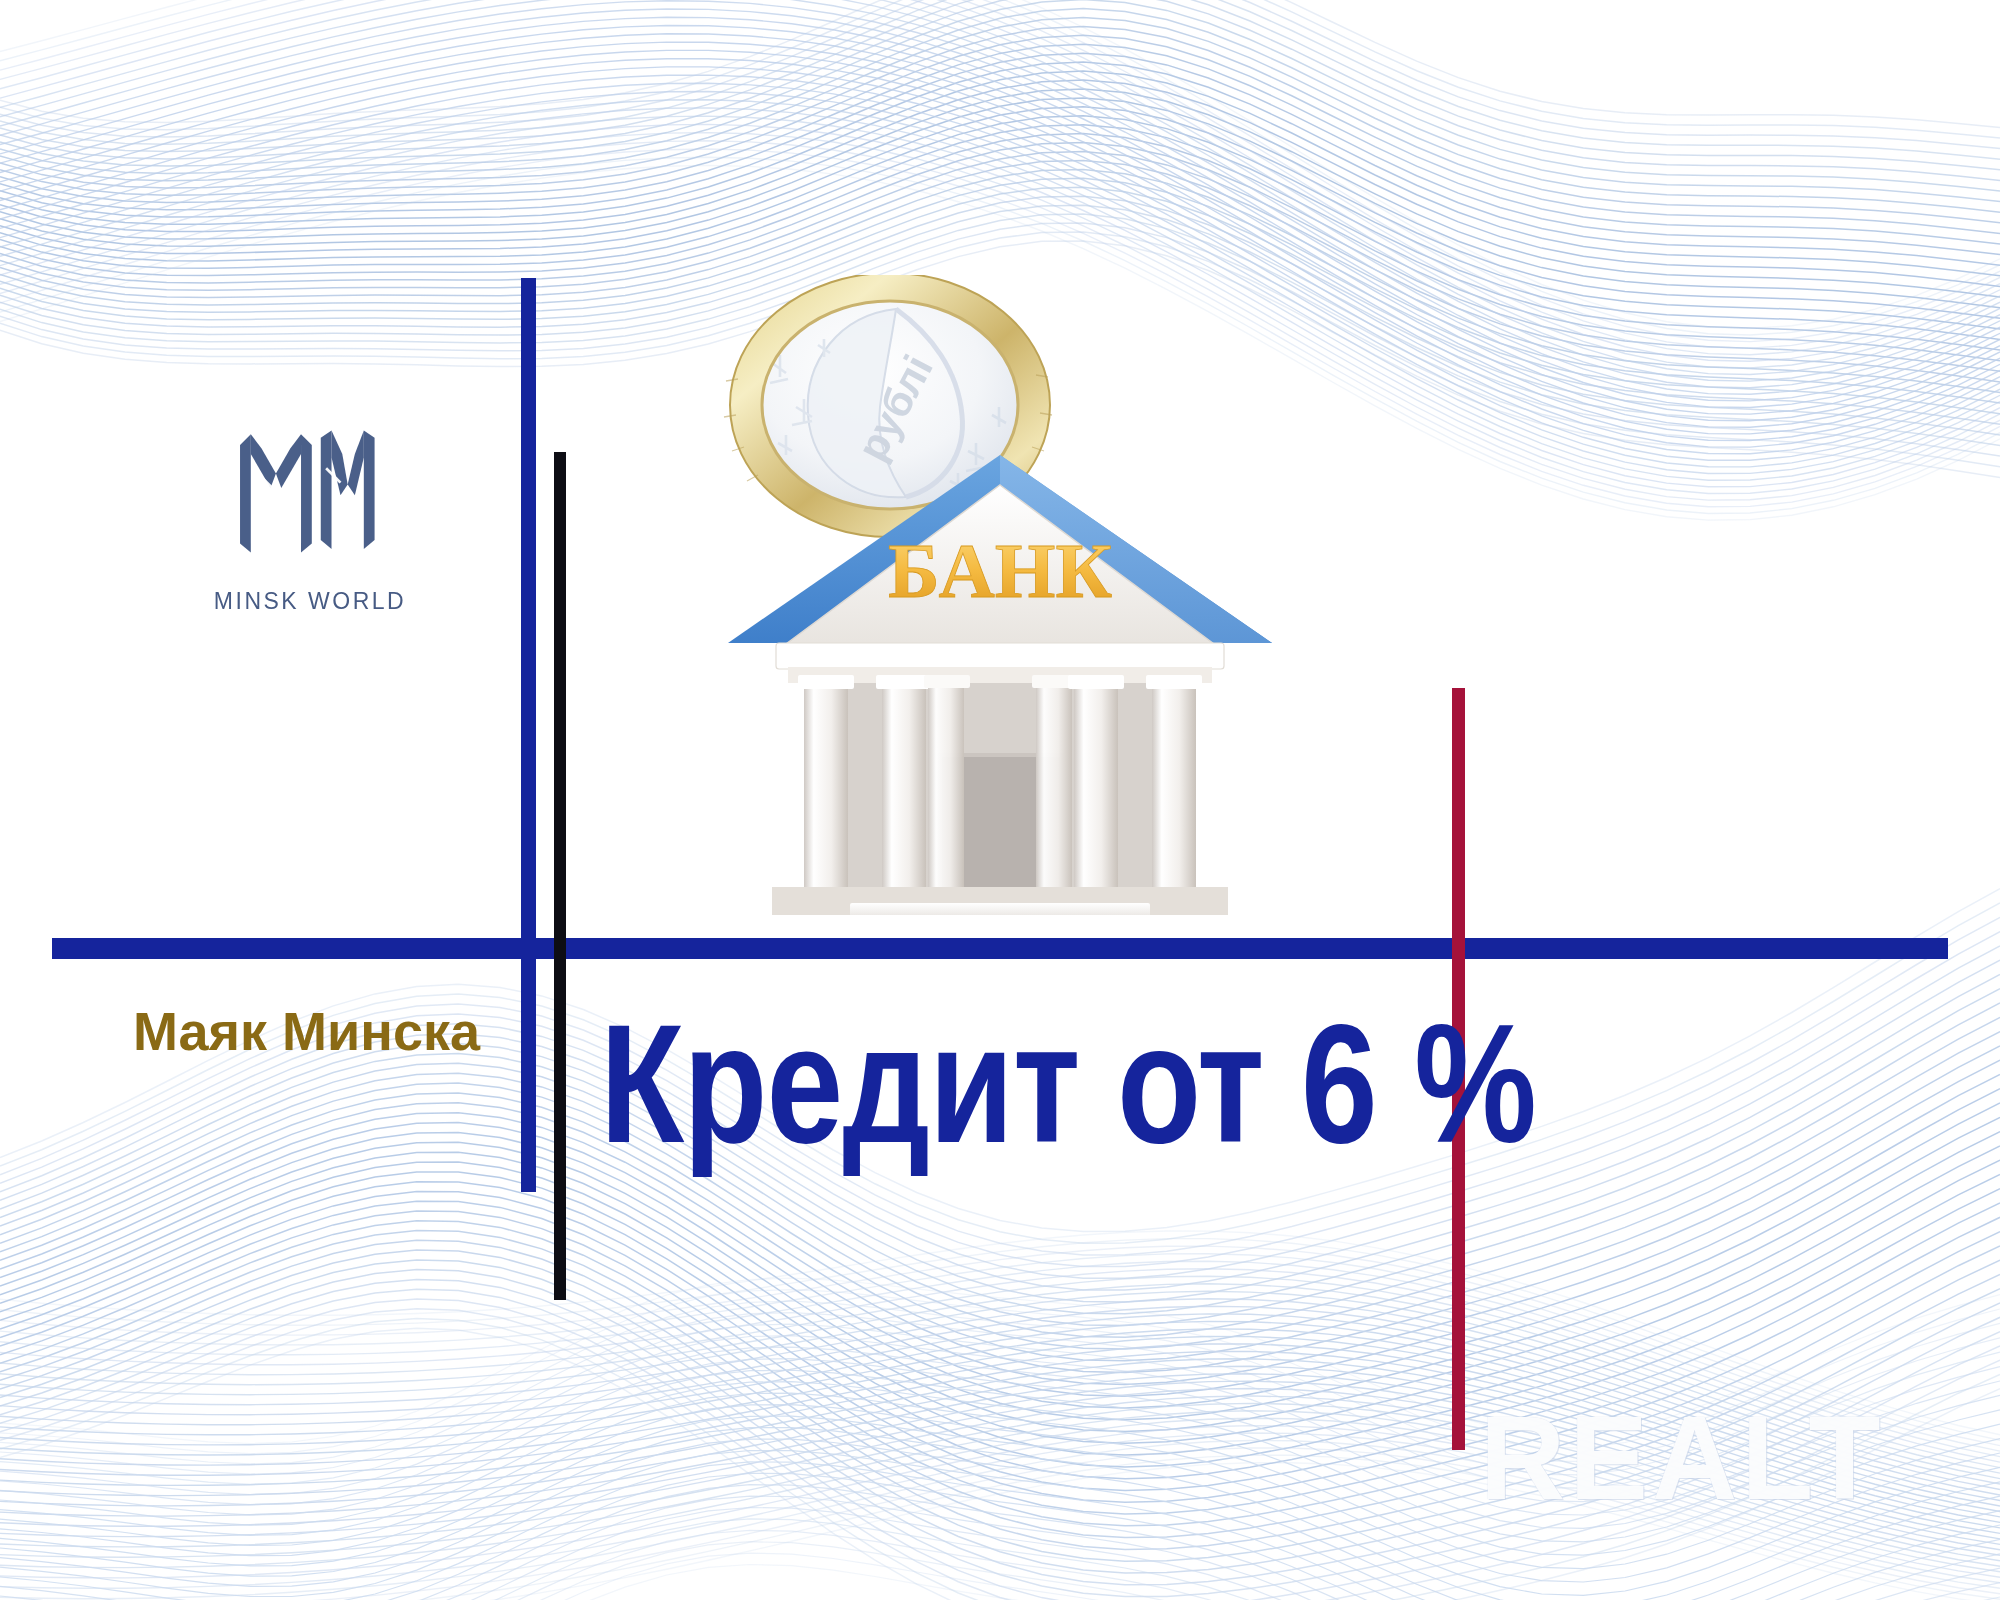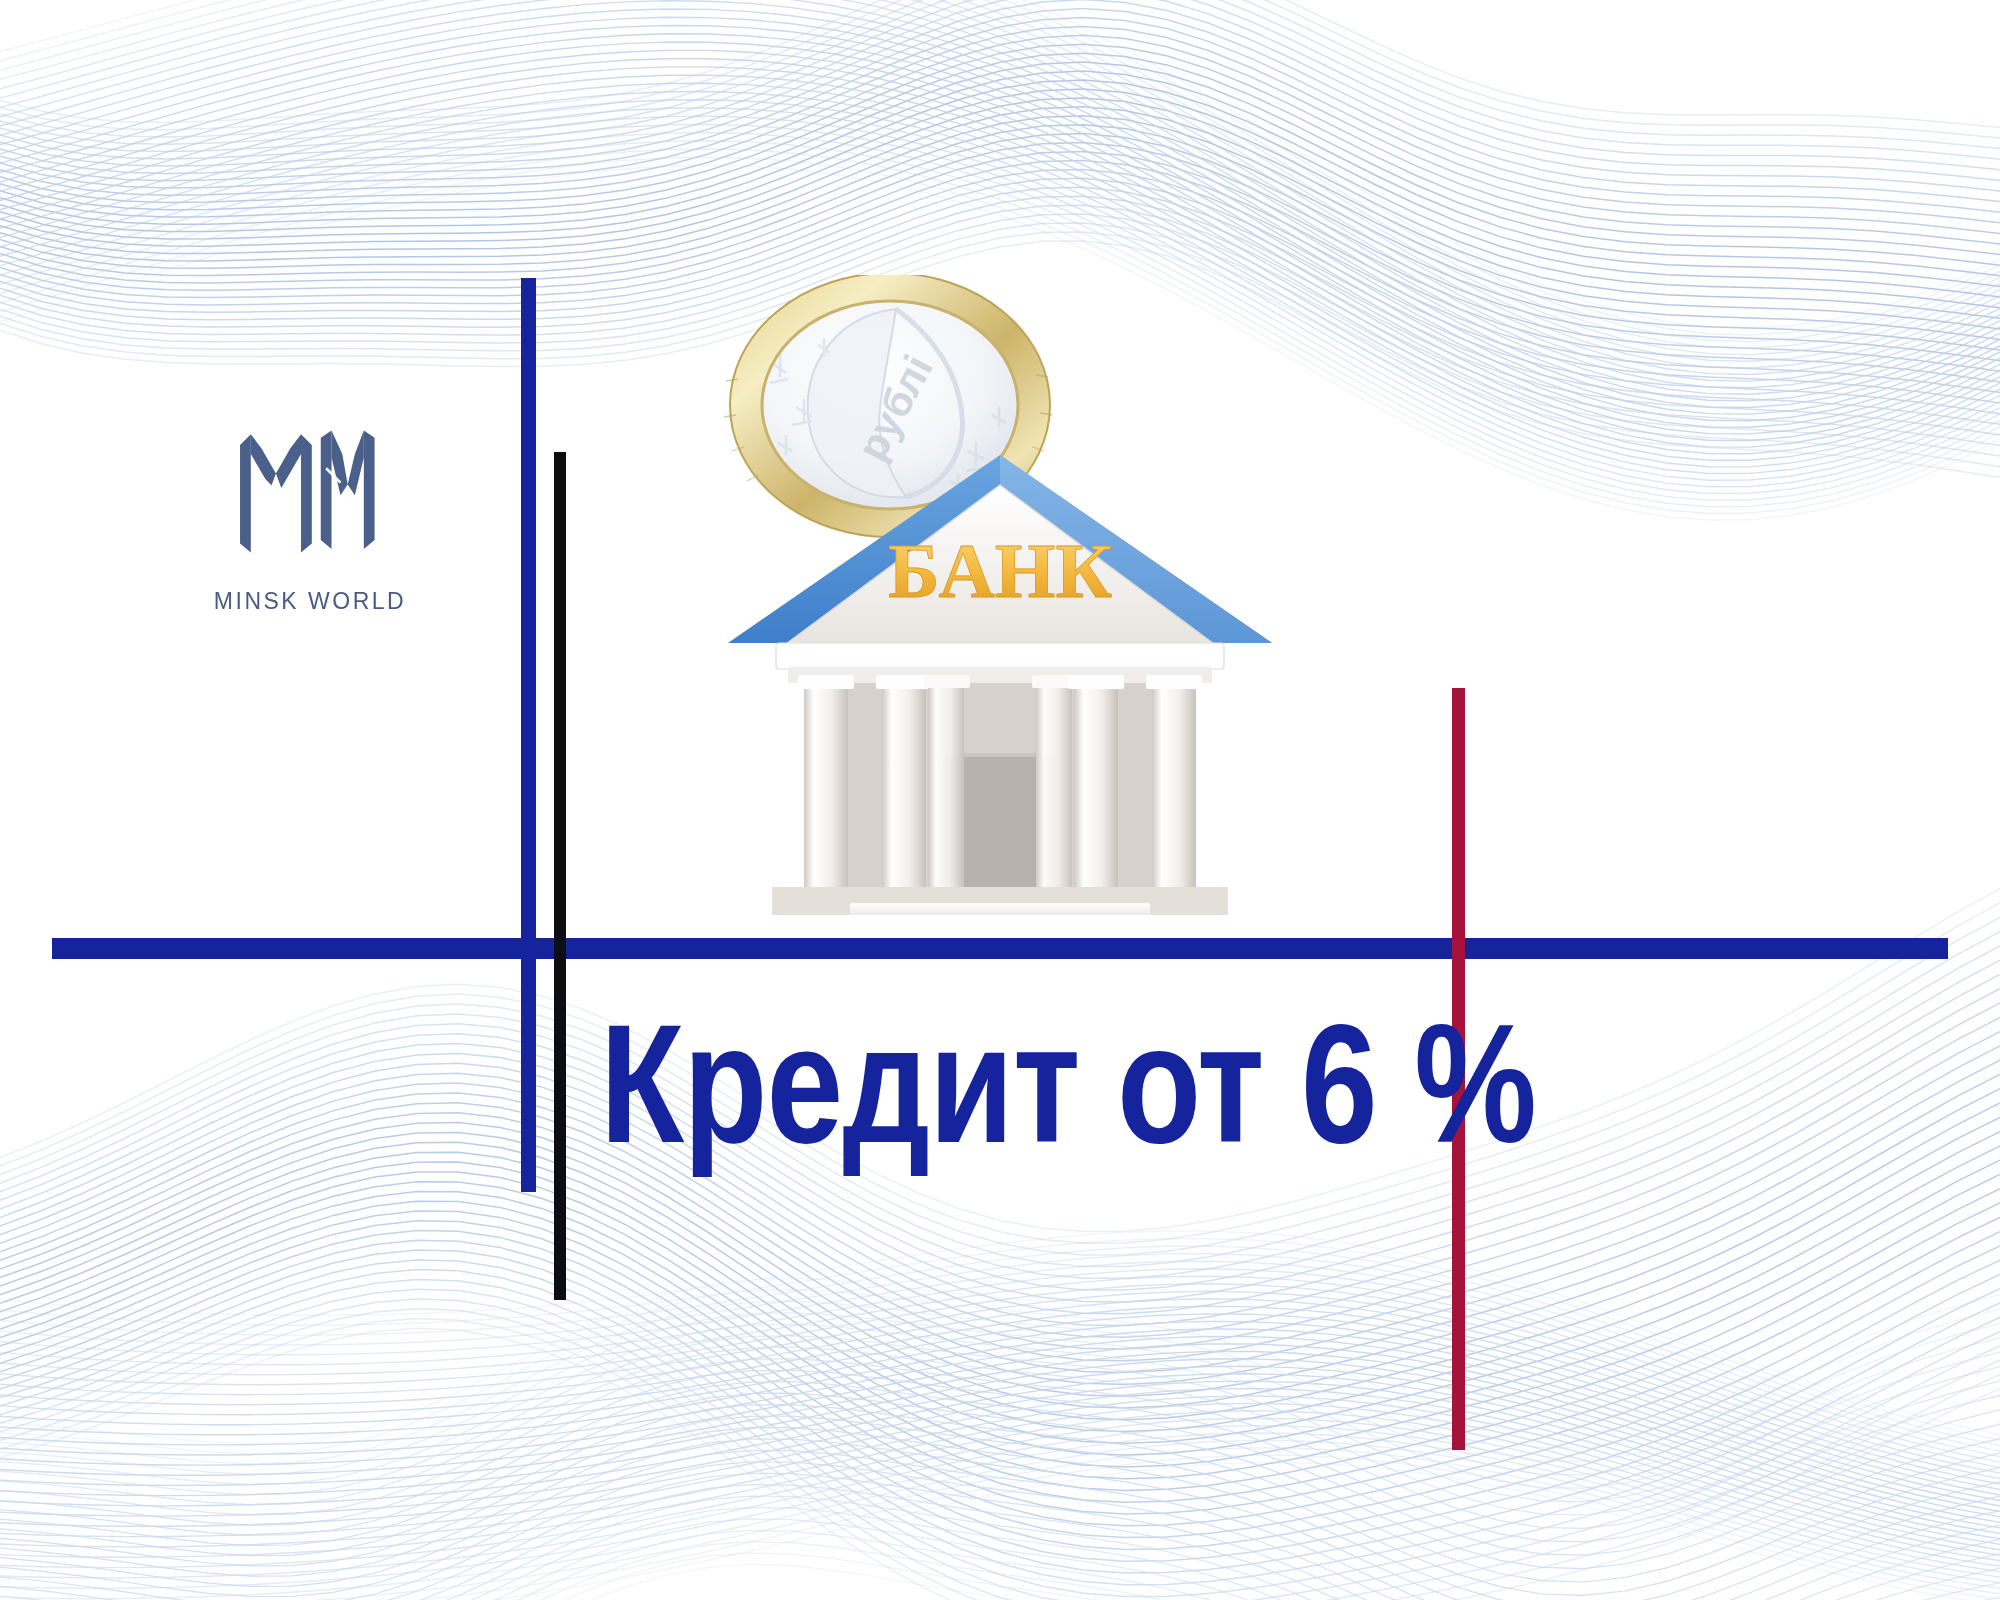--- a/index.html
+++ b/index.html
@@ -337,20 +337,21 @@
         <path d="M0.0 1605.6 L41.7 1610.1 L83.3 1615.4 L125.0 1621.6 L166.7 1628.1 L208.3 1633.7 L250.0 1637.3 L291.7 1637.7 L333.3 1633.9 L375.0 1625.5 L416.7 1612.5 L458.3 1595.7 L500.0 1576.4 L541.7 1556.2 L583.3 1537.0 L625.0 1520.5 L666.7 1507.8 L708.3 1499.6 L750.0 1496.1 L791.7 1496.7 L833.3 1500.5 L875.0 1506.3 L916.7 1513.0 L958.3 1519.7 L1000.0 1525.8 L1041.7 1531.4 L1083.3 1537.0 L1125.0 1543.4 L1166.7 1551.5 L1208.3 1562.1 L1250.0 1575.5 L1291.7 1591.9 L1333.3 1610.4 L1375.0 1630.0 L1416.7 1649.2 L1458.3 1666.1 L1500.0 1679.1 L1541.7 1687.1 L1583.3 1689.2 L1625.0 1685.5 L1666.7 1676.6 L1708.3 1663.5 L1750.0 1648.0 L1791.7 1631.4 L1833.3 1615.2 L1875.0 1600.6 L1916.7 1587.9 L1958.3 1577.3 L2000.0 1568.2 " fill="none" stroke="#ccdbef" stroke-width="1.2" opacity="0.695"></path>
         <path d="M0.0 1615.2 L41.7 1619.8 L83.3 1625.2 L125.0 1631.5 L166.7 1638.1 L208.3 1643.8 L250.0 1647.5 L291.7 1648.0 L333.3 1644.3 L375.0 1636.0 L416.7 1623.1 L458.3 1606.4 L500.0 1587.2 L541.7 1567.1 L583.3 1548.0 L625.0 1531.6 L666.7 1519.0 L708.3 1510.9 L750.0 1507.5 L791.7 1508.2 L833.3 1512.1 L875.0 1518.0 L916.7 1524.8 L958.3 1531.6 L1000.0 1537.8 L1041.7 1543.5 L1083.3 1549.2 L1125.0 1555.7 L1166.7 1563.9 L1208.3 1574.6 L1250.0 1588.1 L1291.7 1604.6 L1333.3 1623.2 L1375.0 1642.9 L1416.7 1662.2 L1458.3 1679.2 L1500.0 1692.3 L1541.7 1700.4 L1583.3 1702.6 L1625.0 1699.0 L1666.7 1690.2 L1708.3 1677.2 L1750.0 1661.8 L1791.7 1645.3 L1833.3 1629.2 L1875.0 1614.7 L1916.7 1602.1 L1958.3 1591.6 L2000.0 1582.6 " fill="none" stroke="#ccdbef" stroke-width="1.2" opacity="0.632"></path>
         <path d="M0.0 1624.8 L41.7 1629.5 L83.3 1635.0 L125.0 1641.4 L166.7 1648.1 L208.3 1653.9 L250.0 1657.7 L291.7 1658.3 L333.3 1654.7 L375.0 1646.5 L416.7 1633.7 L458.3 1617.1 L500.0 1598.0 L541.7 1578.0 L583.3 1559.0 L625.0 1542.7 L666.7 1530.2 L708.3 1522.2 L750.0 1518.9 L791.7 1519.7 L833.3 1523.7 L875.0 1529.7 L916.7 1536.6 L958.3 1543.5 L1000.0 1549.8 L1041.7 1555.6 L1083.3 1561.4 L1125.0 1568.0 L1166.7 1576.3 L1208.3 1587.1 L1250.0 1600.7 L1291.7 1617.3 L1333.3 1636.0 L1375.0 1655.8 L1416.7 1675.2 L1458.3 1692.3 L1500.0 1705.5 L1541.7 1713.7 L1583.3 1716.0 L1625.0 1712.5 L1666.7 1703.8 L1708.3 1690.9 L1750.0 1675.6 L1791.7 1659.2 L1833.3 1643.2 L1875.0 1628.8 L1916.7 1616.3 L1958.3 1605.9 L2000.0 1597.0 " fill="none" stroke="#ccdbef" stroke-width="1.2" opacity="0.563"></path>
         <path d="M0.0 1634.4 L41.7 1639.2 L83.3 1644.8 L125.0 1651.3 L166.7 1658.1 L208.3 1664.0 L250.0 1667.9 L291.7 1668.6 L333.3 1665.1 L375.0 1657.0 L416.7 1644.3 L458.3 1627.8 L500.0 1608.8 L541.7 1588.9 L583.3 1570.0 L625.0 1553.8 L666.7 1541.4 L708.3 1533.5 L750.0 1530.3 L791.7 1531.2 L833.3 1535.3 L875.0 1541.4 L916.7 1548.4 L958.3 1555.4 L1000.0 1561.8 L1041.7 1567.7 L1083.3 1573.6 L1125.0 1580.3 L1166.7 1588.7 L1208.3 1599.6 L1250.0 1613.3 L1291.7 1630.0 L1333.3 1648.8 L1375.0 1668.7 L1416.7 1688.2 L1458.3 1705.4 L1500.0 1718.7 L1541.7 1727.0 L1583.3 1729.4 L1625.0 1726.0 L1666.7 1717.4 L1708.3 1704.6 L1750.0 1689.4 L1791.7 1673.1 L1833.3 1657.2 L1875.0 1642.9 L1916.7 1630.5 L1958.3 1620.2 L2000.0 1611.4 " fill="none" stroke="#ccdbef" stroke-width="1.2" opacity="0.489"></path>
         <path d="M0.0 1644.0 L41.7 1648.9 L83.3 1654.6 L125.0 1661.2 L166.7 1668.1 L208.3 1674.1 L250.0 1678.1 L291.7 1678.9 L333.3 1675.5 L375.0 1667.5 L416.7 1654.9 L458.3 1638.5 L500.0 1619.6 L541.7 1599.8 L583.3 1581.0 L625.0 1564.9 L666.7 1552.6 L708.3 1544.8 L750.0 1541.7 L791.7 1542.7 L833.3 1546.9 L875.0 1553.1 L916.7 1560.2 L958.3 1567.3 L1000.0 1573.8 L1041.7 1579.8 L1083.3 1585.8 L1125.0 1592.6 L1166.7 1601.1 L1208.3 1612.1 L1250.0 1625.9 L1291.7 1642.7 L1333.3 1661.6 L1375.0 1681.6 L1416.7 1701.2 L1458.3 1718.5 L1500.0 1731.9 L1541.7 1740.3 L1583.3 1742.8 L1625.0 1739.5 L1666.7 1731.0 L1708.3 1718.3 L1750.0 1703.2 L1791.7 1687.0 L1833.3 1671.2 L1875.0 1657.0 L1916.7 1644.7 L1958.3 1634.5 L2000.0 1625.8 " fill="none" stroke="#ccdbef" stroke-width="1.2" opacity="0.412"></path>
         <path d="M0.0 1653.6 L41.7 1658.6 L83.3 1664.4 L125.0 1671.1 L166.7 1678.1 L208.3 1684.2 L250.0 1688.3 L291.7 1689.2 L333.3 1685.9 L375.0 1678.0 L416.7 1665.5 L458.3 1649.2 L500.0 1630.4 L541.7 1610.7 L583.3 1592.0 L625.0 1576.0 L666.7 1563.8 L708.3 1556.1 L750.0 1553.1 L791.7 1554.2 L833.3 1558.5 L875.0 1564.8 L916.7 1572.0 L958.3 1579.2 L1000.0 1585.8 L1041.7 1591.9 L1083.3 1598.0 L1125.0 1604.9 L1166.7 1613.5 L1208.3 1624.6 L1250.0 1638.5 L1291.7 1655.4 L1333.3 1674.4 L1375.0 1694.5 L1416.7 1714.2 L1458.3 1731.6 L1500.0 1745.1 L1541.7 1753.6 L1583.3 1756.2 L1625.0 1753.0 L1666.7 1744.6 L1708.3 1732.0 L1750.0 1717.0 L1791.7 1700.9 L1833.3 1685.2 L1875.0 1671.1 L1916.7 1658.9 L1958.3 1648.8 L2000.0 1640.2 " fill="none" stroke="#ccdbef" stroke-width="1.2" opacity="0.331"></path>
         <path d="M0.0 1663.2 L41.7 1668.3 L83.3 1674.2 L125.0 1681.0 L166.7 1688.1 L208.3 1694.3 L250.0 1698.5 L291.7 1699.5 L333.3 1696.3 L375.0 1688.5 L416.7 1676.1 L458.3 1659.9 L500.0 1641.2 L541.7 1621.6 L583.3 1603.0 L625.0 1587.1 L666.7 1575.0 L708.3 1567.4 L750.0 1564.5 L791.7 1565.7 L833.3 1570.1 L875.0 1576.5 L916.7 1583.8 L958.3 1591.1 L1000.0 1597.8 L1041.7 1604.0 L1083.3 1610.2 L1125.0 1617.2 L1166.7 1625.9 L1208.3 1637.1 L1250.0 1651.1 L1291.7 1668.1 L1333.3 1687.2 L1375.0 1707.4 L1416.7 1727.2 L1458.3 1744.7 L1500.0 1758.3 L1541.7 1766.9 L1583.3 1769.6 L1625.0 1766.5 L1666.7 1758.2 L1708.3 1745.7 L1750.0 1730.8 L1791.7 1714.8 L1833.3 1699.2 L1875.0 1685.2 L1916.7 1673.1 L1958.3 1663.1 L2000.0 1654.6 " fill="none" stroke="#ccdbef" stroke-width="1.2" opacity="0.250"></path>
       </g>
   </svg>
 
+  <div class="watermark">REALT</div>
 
   <div class="hline"></div>
   <div class="vline-blue"></div>
   <div class="vline-black"></div>
   <div class="vline-red"></div>
 
   <div class="mw-block">
     <svg class="mw-mark" viewBox="0 0 200 165">
       <g fill="#4a5f89">
 
@@ -366,20 +367,21 @@
       </g>
       <g stroke="#ffffff" stroke-width="3" fill="none" opacity="0.95">
         <line x1="42" y1="62" x2="58" y2="78"></line>
         <line x1="46" y1="98" x2="62" y2="112"></line>
         <line x1="118" y1="56" x2="134" y2="72"></line>
       </g>
     </svg>
     <div class="mw-word">MINSK WORLD</div>
   </div>
 
+  <div class="mayak">Маяк Минска</div>
 
 
   <div class="bank-wrap">
     <svg class="bank-svg" viewBox="0 0 600 640">
       <defs>
         <linearGradient id="coinRim" x1="0" y1="0" x2="1" y2="1">
           <stop offset="0%" stop-color="#e3d28a"></stop>
           <stop offset="25%" stop-color="#f6eec4"></stop>
           <stop offset="55%" stop-color="#cdb46a"></stop>
           <stop offset="80%" stop-color="#f0e4b2"></stop>

